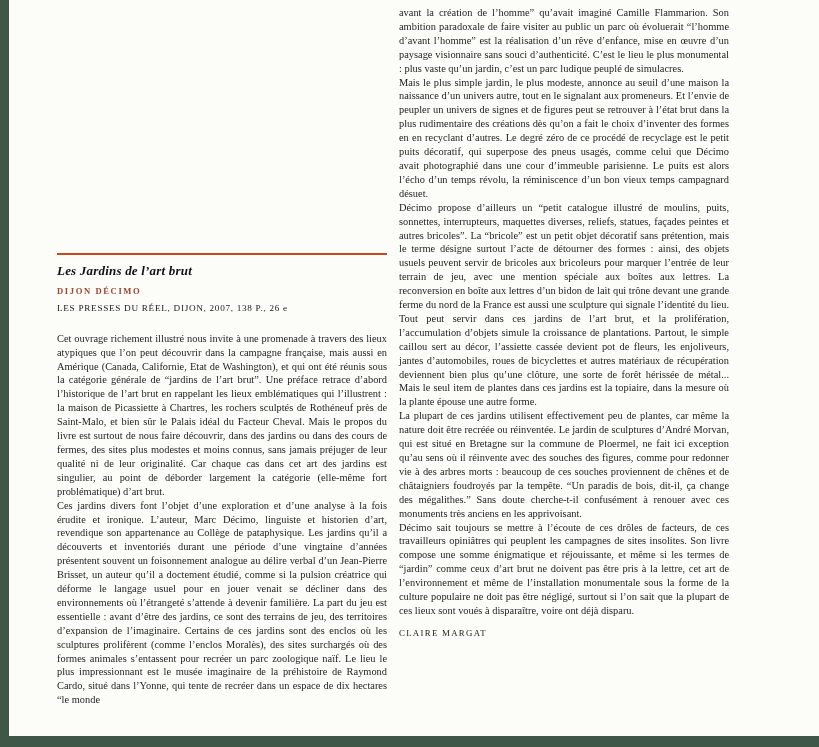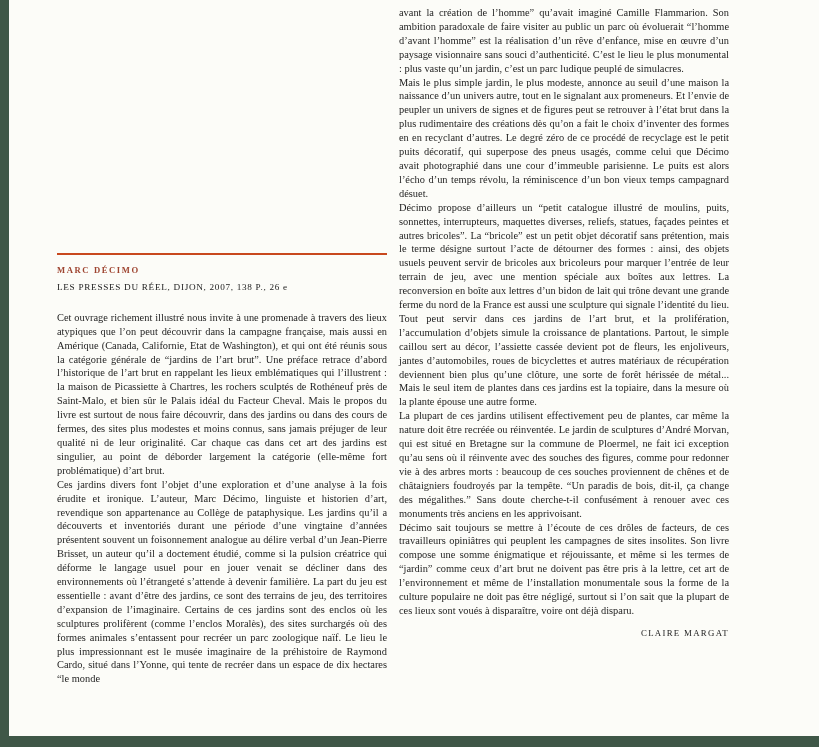--- a/index.html
+++ b/index.html
@@ -66,39 +66,39 @@
   }
   .pubinfo {
     margin: 0 0 16px 0;
     font-size: 9.2px;
     letter-spacing: 0.7px;
     color: #222;
   }
   p.body { margin: 0; }
   .byline {
     margin-top: 9px;
-    text-align: right;
     font-size: 8.8px;
     font-weight: 400;
     letter-spacing: 1.3px;
     color: #222;
   }
 </style>
 </head>
 <body>
 
 <div class="page">
 
   <div class="edge-left"></div>
   <div class="edge-bottom"></div>
 
   <div class="col col-left">
     <div class="article-header">
       <div class="rule"></div>
-      <div class="author">MARC DÉCIMO</div>
+      <h1 class="title">Les Jardins de l’art brut</h1>
+      <div class="author">DIJON DÉCIMO</div>
       <div class="pubinfo">LES PRESSES DU RÉEL, DIJON, 2007, 138 P., 26 e</div>
     </div>
     <p class="body">Cet ouvrage richement illustré nous invite à une promenade à travers des lieux atypiques que l’on peut découvrir dans la campagne française, mais aussi en Amérique (Canada, Californie, Etat de Washington), et qui ont été réunis sous la catégorie générale de “jardins de l’art brut”. Une préface retrace d’abord l’historique de l’art brut en rappelant les lieux emblématiques qui l’illustrent : la maison de Picassiette à Chartres, les rochers sculptés de Rothéneuf près de Saint-Malo, et bien sûr le Palais idéal du Facteur Cheval. Mais le propos du livre est surtout de nous faire découvrir, dans des jardins ou dans des cours de fermes, des sites plus modestes et moins connus, sans jamais préjuger de leur qualité ni de leur originalité. Car chaque cas dans cet art des jardins est singulier, au point de déborder largement la catégorie (elle-même fort problématique) d’art brut.</p>
     <p class="body">Ces jardins divers font l’objet d’une exploration et d’une analyse à la fois érudite et ironique. L’auteur, Marc Décimo, linguiste et historien d’art, revendique son appartenance au Collège de pataphysique. Les jardins qu’il a découverts et inventoriés durant une période d’une vingtaine d’années présentent souvent un foisonnement analogue au délire verbal d’un Jean-Pierre Brisset, un auteur qu’il a doctement étudié, comme si la pulsion créatrice qui déforme le langage usuel pour en jouer venait se décliner dans des environnements où l’étrangeté s’attende à devenir familière. La part du jeu est essentielle : avant d’être des jardins, ce sont des terrains de jeu, des territoires d’expansion de l’imaginaire. Certains de ces jardins sont des enclos où les sculptures prolifèrent (comme l’enclos Moralès), des sites surchargés où des formes animales s’entassent pour recréer un parc zoologique naïf. Le lieu le plus impressionnant est le musée imaginaire de la préhistoire de Raymond Cardo, situé dans l’Yonne, qui tente de recréer dans un espace de dix hectares “le monde</p>
   </div>
 
   <div class="col col-right">
     <p class="body">avant la création de l’homme” qu’avait imaginé Camille Flammarion. Son ambition paradoxale de faire visiter au public un parc où évoluerait “l’homme d’avant l’homme” est la réalisation d’un rêve d’enfance, mise en œuvre d’un paysage visionnaire sans souci d’authenticité. C’est le lieu le plus monumental : plus vaste qu’un jardin, c’est un parc ludique peuplé de simulacres.</p>
     <p class="body">Mais le plus simple jardin, le plus modeste, annonce au seuil d’une maison la naissance d’un univers autre, tout en le signalant aux promeneurs. Et l’envie de peupler un univers de signes et de figures peut se retrouver à l’état brut dans la plus rudimentaire des créations dès qu’on a fait le choix d’inventer des formes en en recyclant d’autres. Le degré zéro de ce procédé de recyclage est le petit puits décoratif, qui superpose des pneus usagés, comme celui que Décimo avait photographié dans une cour d’immeuble parisienne. Le puits est alors l’écho d’un temps révolu, la réminiscence d’un bon vieux temps campagnard désuet.</p>
     <p class="body">Décimo propose d’ailleurs un “petit catalogue illustré de moulins, puits, sonnettes, interrupteurs, maquettes diverses, reliefs, statues, façades peintes et autres bricoles”. La “bricole” est un petit objet décoratif sans prétention, mais le terme désigne surtout l’acte de détourner des formes : ainsi, des objets usuels peuvent servir de bricoles aux bricoleurs pour marquer l’entrée de leur terrain de jeu, avec une mention spéciale aux boîtes aux lettres. La reconversion en boîte aux lettres d’un bidon de lait qui trône devant une grande ferme du nord de la France est aussi une sculpture qui signale l’identité du lieu. Tout peut servir dans ces jardins de l’art brut, et la prolifération, l’accumulation d’objets simule la croissance de plantations. Partout, le simple caillou sert au décor, l’assiette cassée devient pot de fleurs, les enjoliveurs, jantes d’automobiles, roues de bicyclettes et autres matériaux de récupération deviennent bien plus qu’une clôture, une sorte de forêt hérissée de métal... Mais le seul item de plantes dans ces jardins est la topiaire, dans la mesure où la plante épouse une autre forme.</p>

